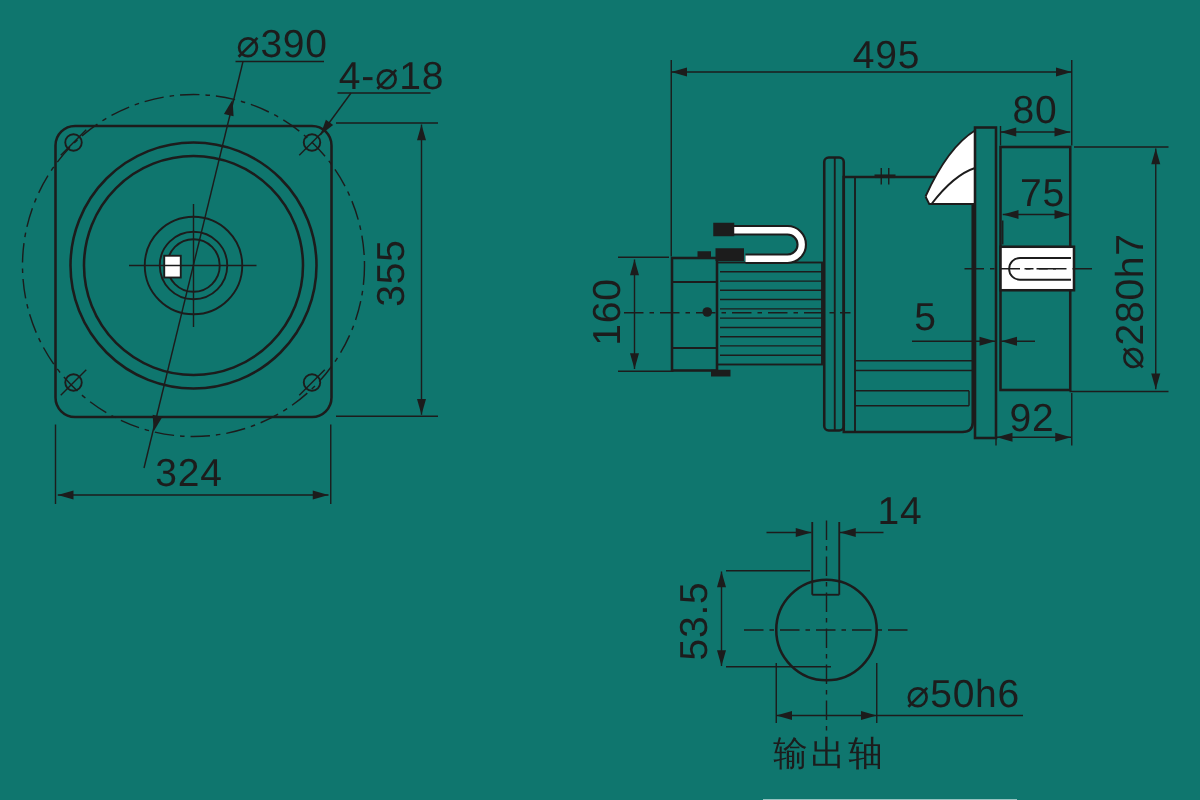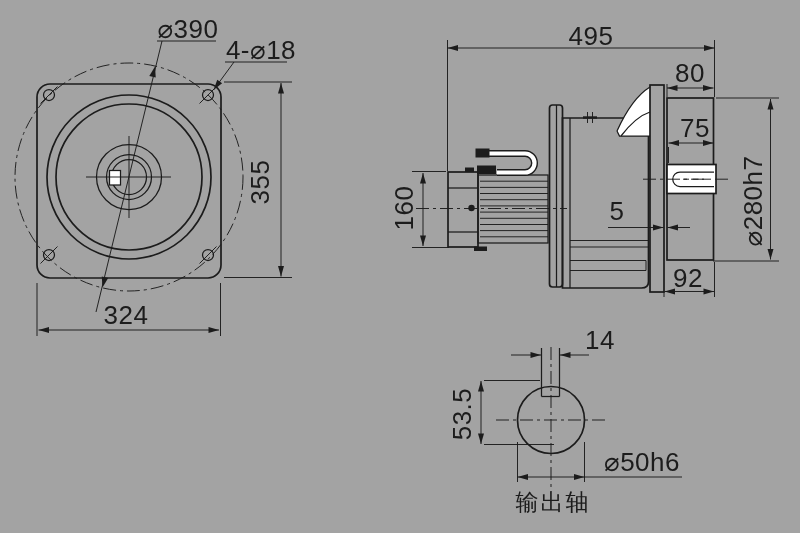--- a/index.html
+++ b/index.html
@@ -1,16 +1,16 @@
 <!DOCTYPE html>
 <html><head>
 <meta charset="utf-8">
 <style>
   html,body{margin:0;padding:0;background:#ffffff;}
-  #stage{position:relative;width:800px;height:533px;background:#a3a3a3;overflow:hidden;}
+  #stage{position:relative;width:800px;height:533px;background:#0f766e;overflow:hidden;}
   svg{display:block;}
   .o  {fill:none;stroke:#1c1c1c;stroke-width:1.7;}
   .o2 {fill:none;stroke:#1c1c1c;stroke-width:1.25;}
   .t  {fill:none;stroke:#1c1c1c;stroke-width:0.95;}
   .cl {fill:none;stroke:#1c1c1c;stroke-width:0.95;stroke-dasharray:13 4 3 4;}
   .hid{fill:none;stroke:#1c1c1c;stroke-width:0.95;stroke-dasharray:6 3.5;}
   .blk{fill:#1c1c1c;stroke:none;}
   .wf {fill:#ffffff;}
   text{fill:#1c1c1c;font-family:"Liberation Sans","DejaVu Sans",sans-serif;
        font-size:26px;text-anchor:middle;letter-spacing:0.5px;}

